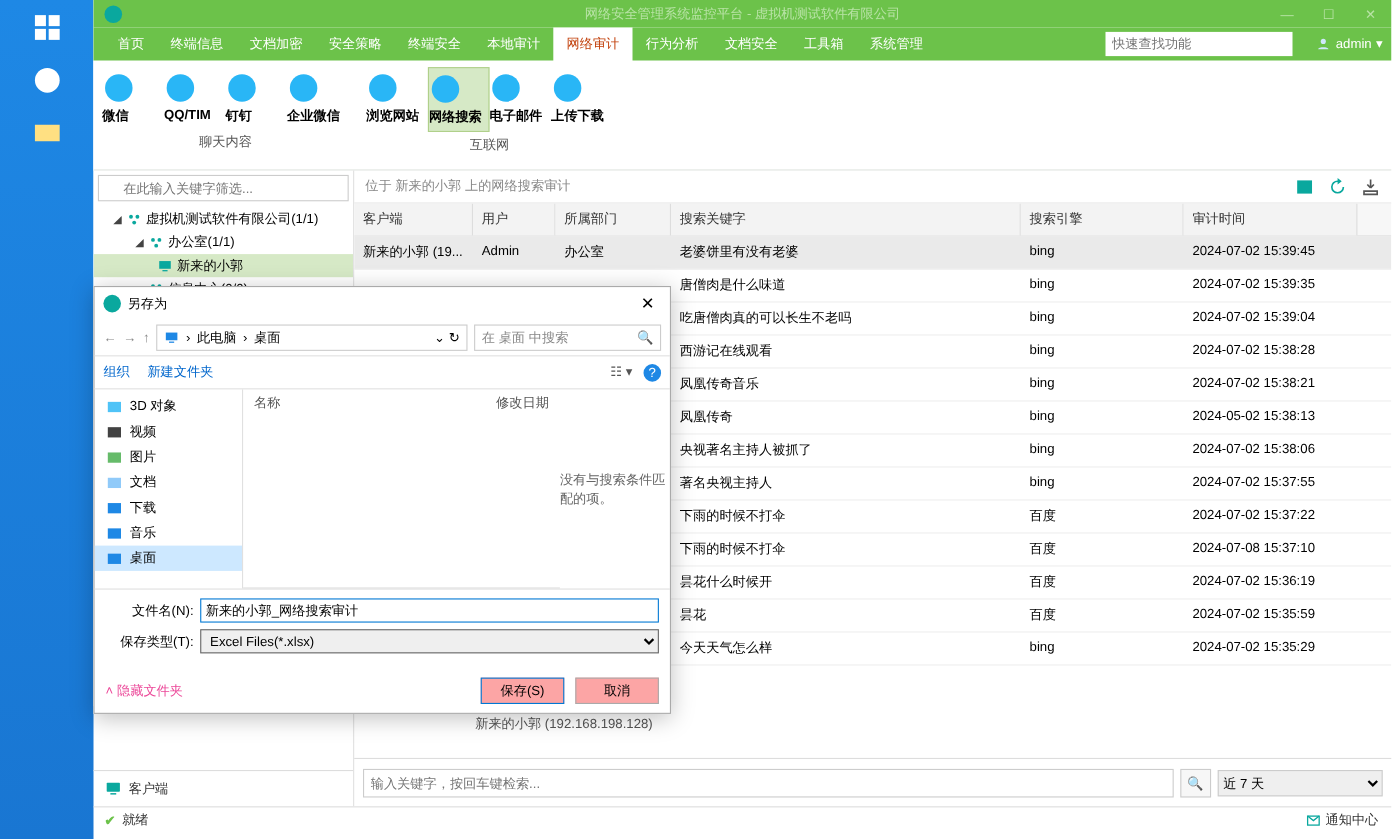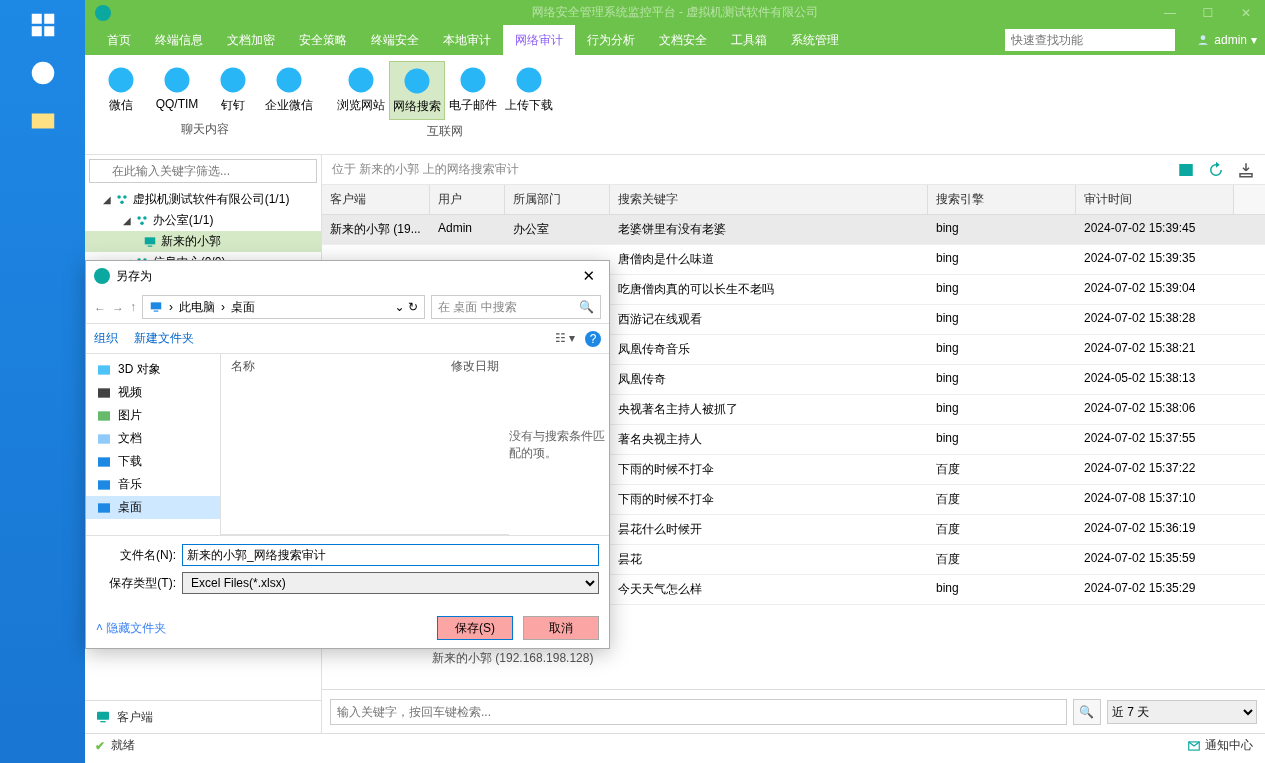--- a/index.html
+++ b/index.html
@@ -6,28 +6,28 @@
 body { background: #fff; width: 1265px; height: 763px; overflow: hidden; position: relative; }
 .desktop-strip { position: absolute; left: 0; top: 0; width: 85px; height: 763px; background: linear-gradient(#1e88e5, #1976d2); display: flex; flex-direction: column; align-items: center; gap: 18px; padding-top: 10px; }
 .desktop-strip .ic { width: 30px; height: 30px; }
 .app { position: absolute; left: 85px; top: 0; width: 1180px; height: 642px; background: #fff; }
 .titlebar { background: #6cc24a; color: #b8e3a6; height: 25px; display: flex; align-items: center; justify-content: center; position: relative; }
 .titlebar .logo { position: absolute; left: 10px; width: 16px; height: 16px; border-radius: 50%; background: #0aa89e; }
 .titlebar .winctl { position: absolute; right: 0; display: flex; }
 .titlebar .winctl span { width: 38px; text-align: center; color: #b8e3a6; cursor: pointer; }
 .menubar { background: #6cc24a; height: 30px; display: flex; align-items: center; padding: 0 10px; color: #fff; gap: 0; position: relative; }
 .menubar .mi { padding: 7px 12px; cursor: pointer; }
-.menubar .mi.active { background: #fff; color: #8b5cf6; }
+.menubar .mi.active { background: #fff; color: #c2410c; }
 .menubar .search { position: absolute; right: 90px; width: 170px; height: 22px; background: #fff; border: none; padding: 0 6px; }
 .menubar .user { position: absolute; right: 8px; color: #fff; display: flex; align-items: center; gap: 4px; }
 .menubar .user svg { width: 14px; height: 14px; }
 .ribbon { height: 100px; background: #fff; border-bottom: 1px solid #dfe4df; display: flex; align-items: flex-start; padding-top: 6px; }
 .rgroup { display: flex; flex-direction: column; align-items: center; padding: 0 8px; height: 90px; }
 .rrow { display: flex; gap: 0; }
-.ritem { display: flex; flex-direction: column; align-items: center; width: 56px; cursor: pointer; padding: 4px 0; }
+.ritem { display: flex; flex-direction: column; align-items: flex-start; width: 56px; cursor: pointer; padding: 4px 0; font-weight: bold; }
 .ritem.active { background: #d6e9c6; border: 1px solid #b0d08a; }
 .ritem .ico { width: 30px; height: 30px; margin-bottom: 2px; }
 .glabel { margin-top: 3px; color: #555; font-size: 12px; }
 .content { display: flex; height: 578px; }
 .sidebar { width: 237px; border-right: 1px solid #e0e0e0; display: flex; flex-direction: column; }
 .sidebar input.search { margin: 4px; height: 24px; padding: 0 22px; border: 1px solid #ccc; }
 .tree { flex: 1; overflow: auto; padding: 2px 0; }
 .tree-node { padding: 2px 0 2px 12px; cursor: pointer; display: flex; align-items: center; gap: 4px; }
 .tree-node.l1 { padding-left: 18px; }
 .tree-node.l2 { padding-left: 38px; }
@@ -78,21 +78,21 @@
 .dlg-list { flex: 1; display: flex; flex-direction: row; }
 .dlg-list .hdr { display: flex; border-bottom: 1px solid #e0e0e0; padding: 4px 10px; color: #555; }
 .dlg-list .hdr span:first-child { width: 220px; }
 .dlg-list .empty { flex: 1; display: flex; align-items: center; justify-content: center; color: #666; }
 .dlg-bottom { border-top: 1px solid #e0e0e0; padding: 8px 10px; }
 .dlg-row { display: flex; align-items: center; margin-bottom: 6px; }
 .dlg-row label { width: 80px; text-align: right; margin-right: 6px; }
 .dlg-row input, .dlg-row select { flex: 1; height: 22px; border: 1px solid #666; padding: 0 4px; }
 .dlg-row input { border-color: #0078d4; }
 .dlg-footer { display: flex; align-items: center; padding: 8px 10px; gap: 10px; }
-.dlg-footer .hide { color: #3b82f6; cursor: pointer; }
+.dlg-footer .hide { color: #ec4899; cursor: pointer; }
 .dlg-footer .btns { margin-left: auto; display: flex; gap: 10px; }
 .dlg-footer button { width: 76px; height: 24px; border: 1px solid #aaa; background: #fca5a5; cursor: pointer; }
 .dlg-footer button.primary { border: 1px solid #0078d4; }
 </style>
 </head>
 <body>
 
 <div class="desktop-strip">
   <svg class="ic" viewBox="0 0 24 24" fill="#fff">
       <rect x="3" y="3" width="8" height="8"></rect>

